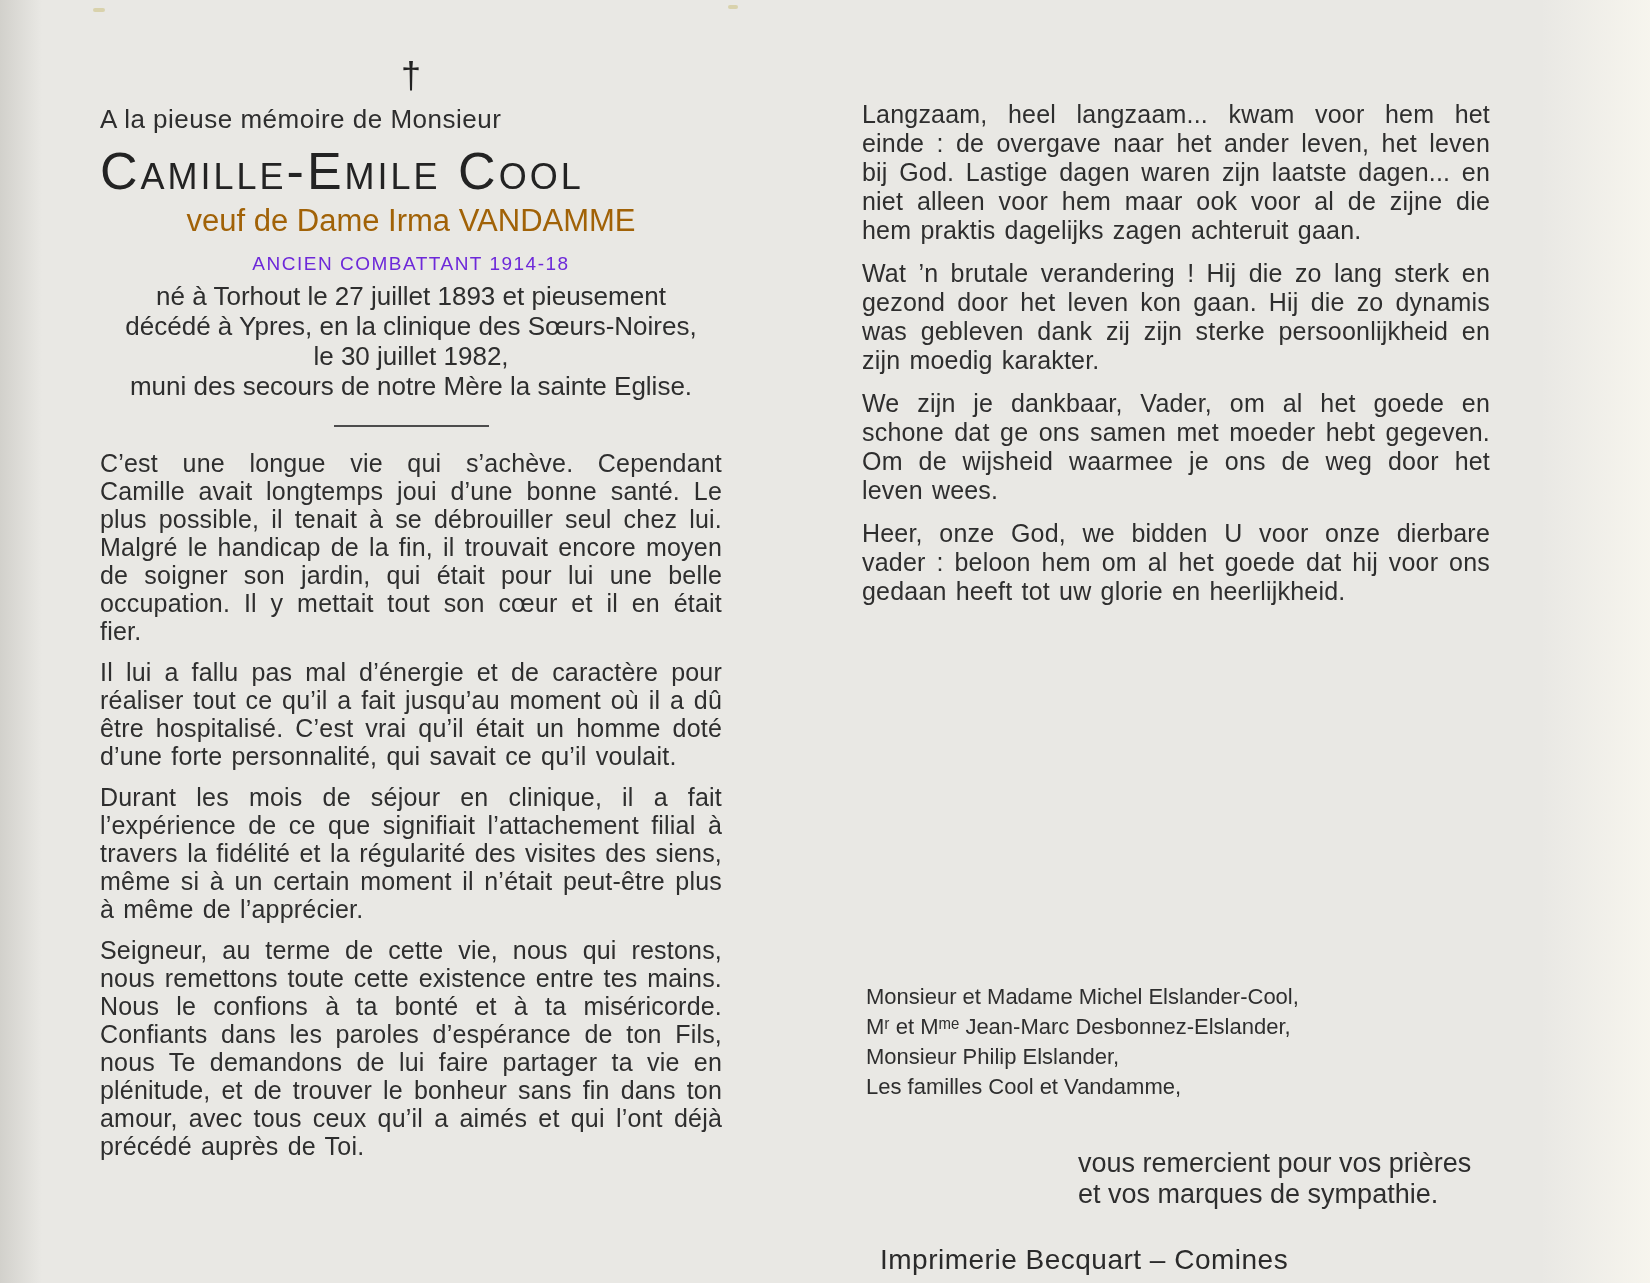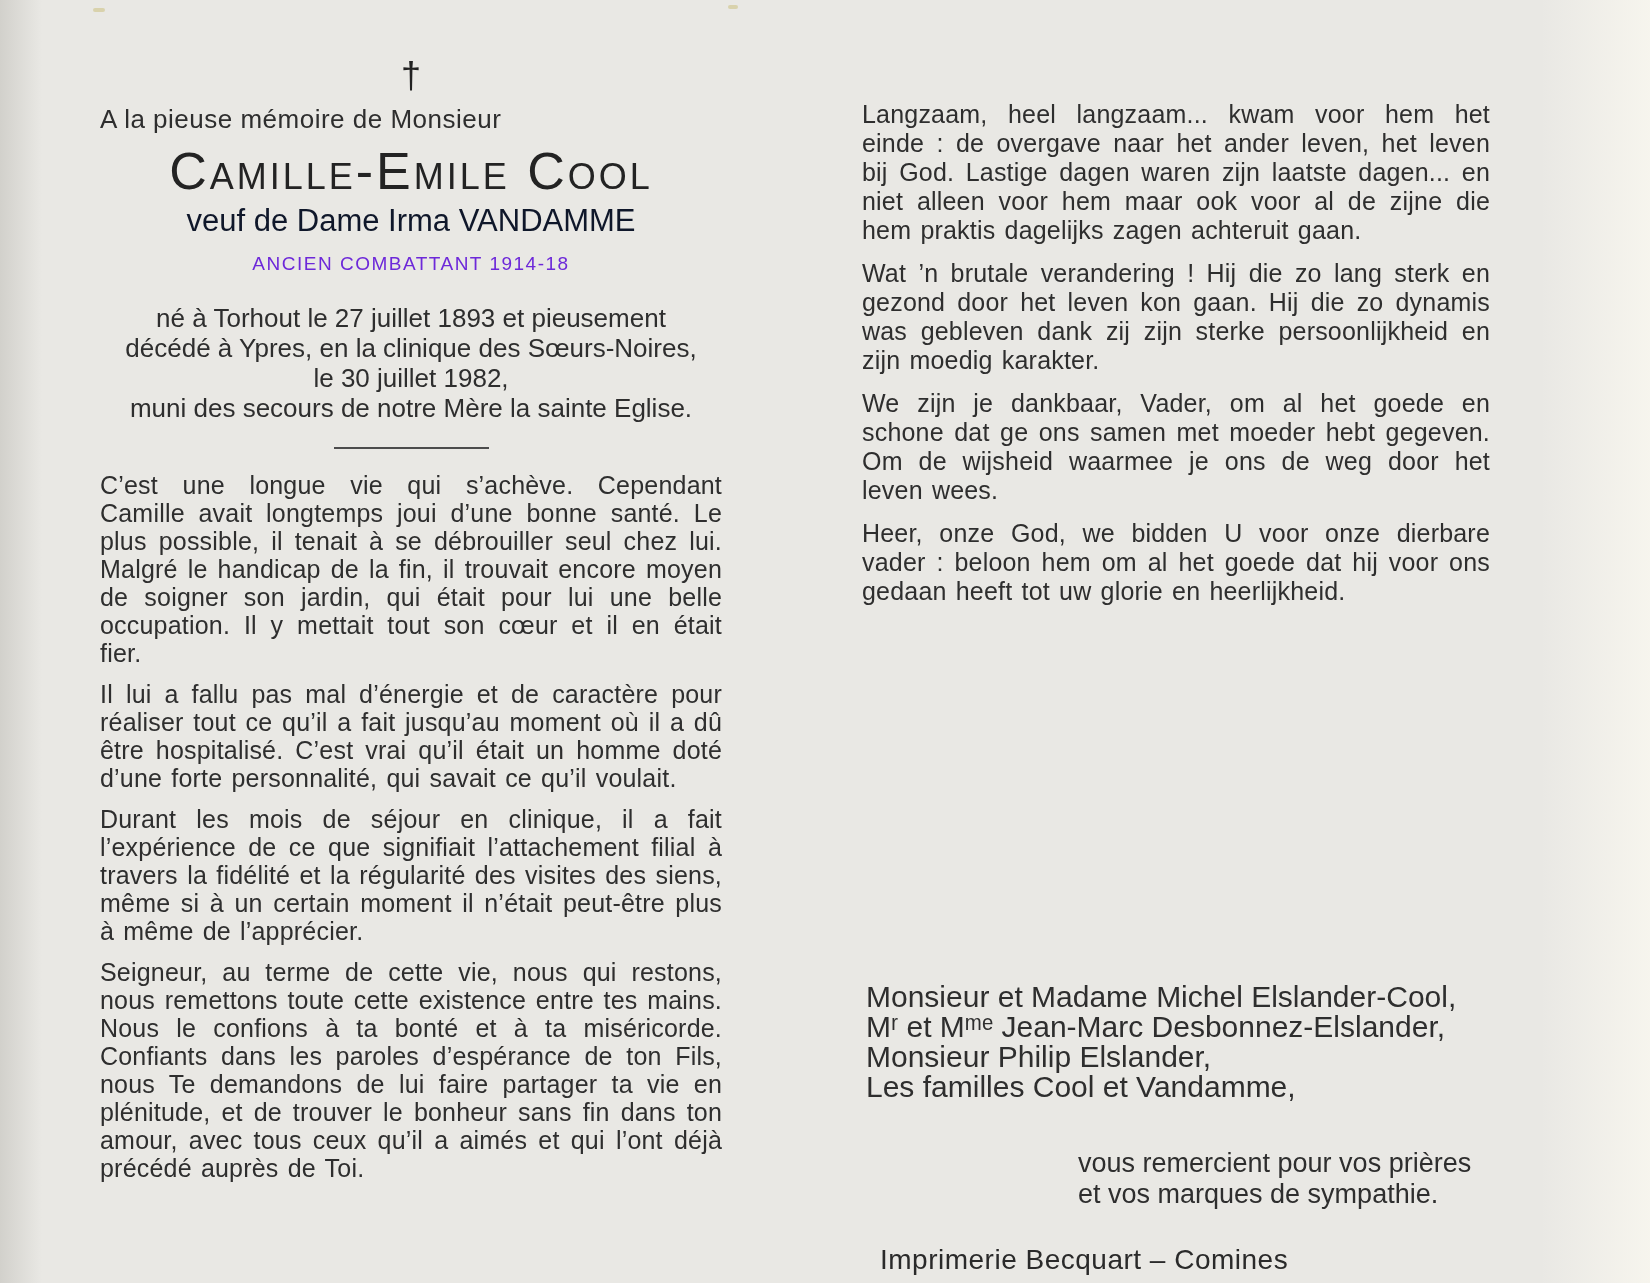--- a/index.html
+++ b/index.html
@@ -29,55 +29,55 @@
   .left-col {
     position: absolute; left: 100px; top: 58px; width: 622px;
   }
   .cross {
     text-align: center; font-size: 36px; line-height: 36px; color: #222;
   }
   .dedication {
     font-size: 26px; margin-top: 10px; letter-spacing: 0.5px;
   }
   .deceased-name {
-    text-align: center;
+    text-align: left;
     font-variant: small-caps;
     font-size: 52px;
     letter-spacing: 3px;
     margin-top: 6px;
     color: #232323;
     white-space: nowrap;
   }
   .widower-line {
-    text-align: center; font-size: 31px; margin-top: 2px; color: #0f172a;
+    text-align: center; font-size: 31px; margin-top: 2px; color: #a16207;
   }
   .veteran-line {
     text-align: center; font-size: 19px; letter-spacing: 1.5px; margin-top: 14px; color: #6d28d9;
   }
   .birth-death {
-    text-align: center; font-size: 26px; line-height: 30px; margin-top: 28px;
+    text-align: center; font-size: 26px; line-height: 30px; margin-top: 6px;
   }
   .divider {
     width: 155px; margin: 24px auto 22px auto;
     border-top: 2px solid #4c4c4c; height: 0;
   }
   .body-par {
     font-size: 25px; line-height: 28px; text-align: justify;
     margin: 0 0 13px 0; letter-spacing: 0.2px; word-spacing: 2px;
   }
 
   
   .right-col {
     position: absolute; left: 862px; top: 100px; width: 628px;
   }
   .right-col .body-par { line-height: 29px; margin-bottom: 14px; }
 
   .family-block {
     position: absolute; left: 866px; top: 982px; width: 640px;
-    font-size: 30px; line-height: 30px;
+    font-size: 22px; line-height: 30px;
   }
   .family-line { white-space: nowrap; }
   .thanks-block {
     position: absolute; left: 1078px; top: 1148px;
     font-size: 27px; line-height: 31px;
   }
   .printer-line {
     position: absolute; left: 880px; top: 1244px;
     font-size: 28px; letter-spacing: 0.5px; color: #2a2a2a;
   }

